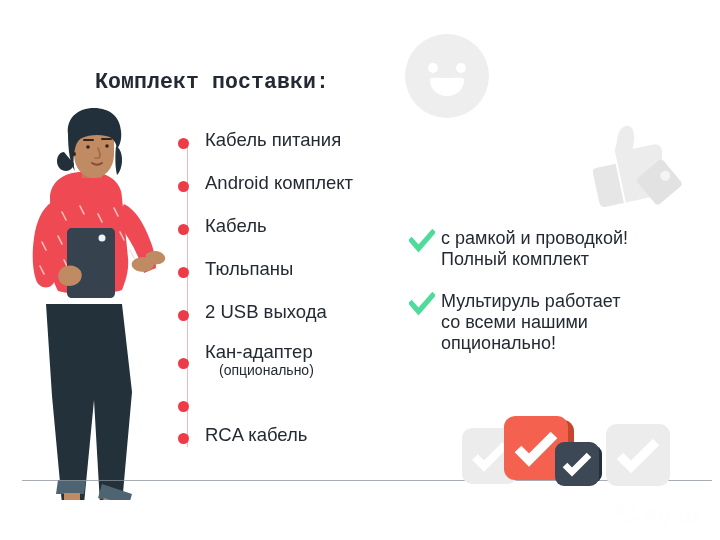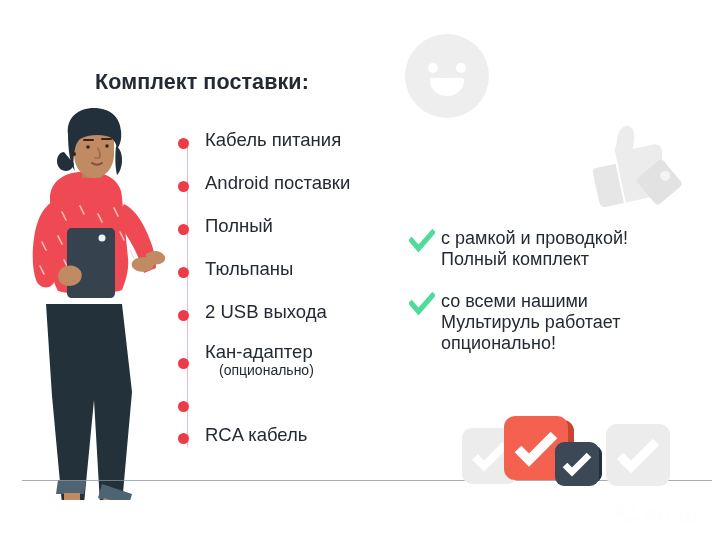--- a/index.html
+++ b/index.html
@@ -45,20 +45,21 @@
   
   #page-title {
     position: absolute;
     left: 95px;
     top: 70px;
     font-size: 21.5px;
     font-weight: bold;
     color: #242a33;
     letter-spacing: .1px;
     white-space: nowrap;
+    font-family: Liberation Mono, monospace;
   }
 
   
   #kit-list {
     position: absolute;
     left: 178px;
     top: 130px;
     width: 240px;
   }
   #timeline-rail {
@@ -265,28 +266,28 @@
     <div class="kit-item" style="top:0px">
       <span class="kit-dot"></span>
       <span class="kit-text-wrap">
         <span class="kit-label">Кабель питания</span>
       </span>
     </div>
 
     <div class="kit-item" style="top:43px">
       <span class="kit-dot"></span>
       <span class="kit-text-wrap">
-        <span class="kit-label">Android поставки</span>
+        <span class="kit-label">Android комплект</span>
       </span>
     </div>
 
     <div class="kit-item" style="top:86px">
       <span class="kit-dot"></span>
       <span class="kit-text-wrap">
-        <span class="kit-label">Полный</span>
+        <span class="kit-label">Кабель</span>
       </span>
     </div>
 
     <div class="kit-item" style="top:129px">
       <span class="kit-dot"></span>
       <span class="kit-text-wrap">
         <span class="kit-label">Тюльпаны</span>
       </span>
     </div>
 
@@ -331,22 +332,22 @@
       </span>
     </div>
 
     <div class="benefit-row" style="top:63px">
       <span class="benefit-check">
         <svg viewBox="0 0 26 26" width="26" height="26" aria-hidden="true">
           <path d="M2.5 11.5l7 8 14-16" stroke="#4fdb9a" stroke-width="5.2" fill="none" stroke-linecap="square" stroke-linejoin="miter"></path>
         </svg>
       </span>
       <span class="benefit-text">
+        <span>Мультируль работает</span>
         <span>со всеми нашими</span>
-        <span>Мультируль работает</span>
         <span>опционально!</span>
       </span>
     </div>
   </div>
 
   <div id="check-cluster">
     <div class="chk" id="chk-grey-left">
       <svg viewBox="0 0 56 56" width="56" height="56" aria-hidden="true">
         <path d="M13 29l9 9 21-21" stroke="#ffffff" stroke-width="8" fill="none" stroke-linecap="butt" stroke-linejoin="miter"></path>
       </svg>

